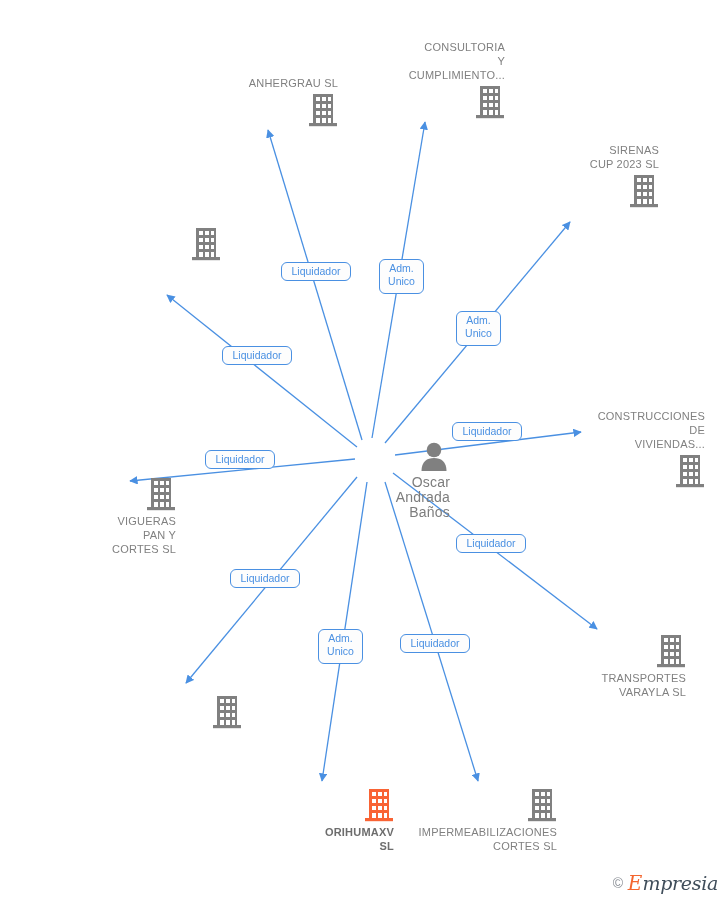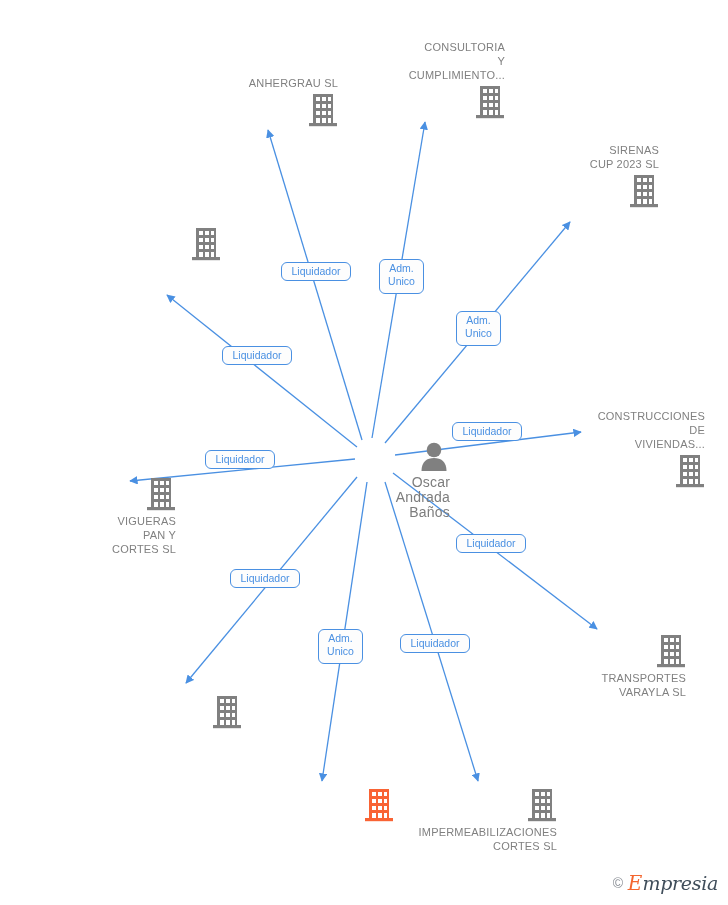--- a/index.html
+++ b/index.html
@@ -295,20 +295,22 @@
             <rect x="14" y="11" width="4" height="4"></rect>
             <rect x="20" y="11" width="3" height="4"></rect>
             <rect x="8" y="18" width="4" height="4"></rect>
             <rect x="14" y="18" width="4" height="4"></rect>
             <rect x="20" y="18" width="3" height="4"></rect>
             <rect x="8" y="25" width="4" height="5"></rect>
             <rect x="14" y="25" width="4" height="5"></rect>
             <rect x="20" y="25" width="3" height="5"></rect>
           </g>
         </svg></span>
+      <span class="lbl">ORIHUMAXV
+SL</span>
     </div>
     <div class="node below" style="left: 482px; top: 788px;">
       <span class="ico"><svg width="30" height="34" viewBox="0 0 30 34" aria-hidden="true">
           <rect x="5" y="1" width="20" height="29" fill="#808080"></rect>
           <rect x="1" y="30" width="28" height="3.2" fill="#808080"></rect>
           <g fill="#ffffff">
             <rect x="8" y="4" width="4" height="4"></rect>
             <rect x="14" y="4" width="4" height="4"></rect>
             <rect x="20" y="4" width="3" height="4"></rect>
             <rect x="8" y="11" width="4" height="4"></rect>

